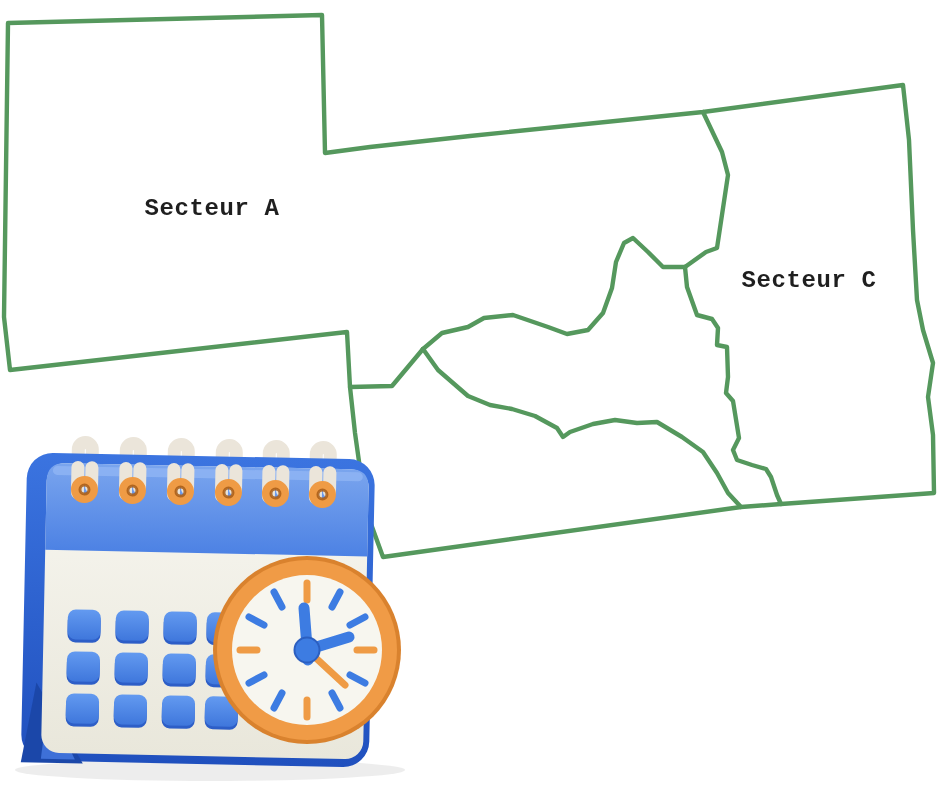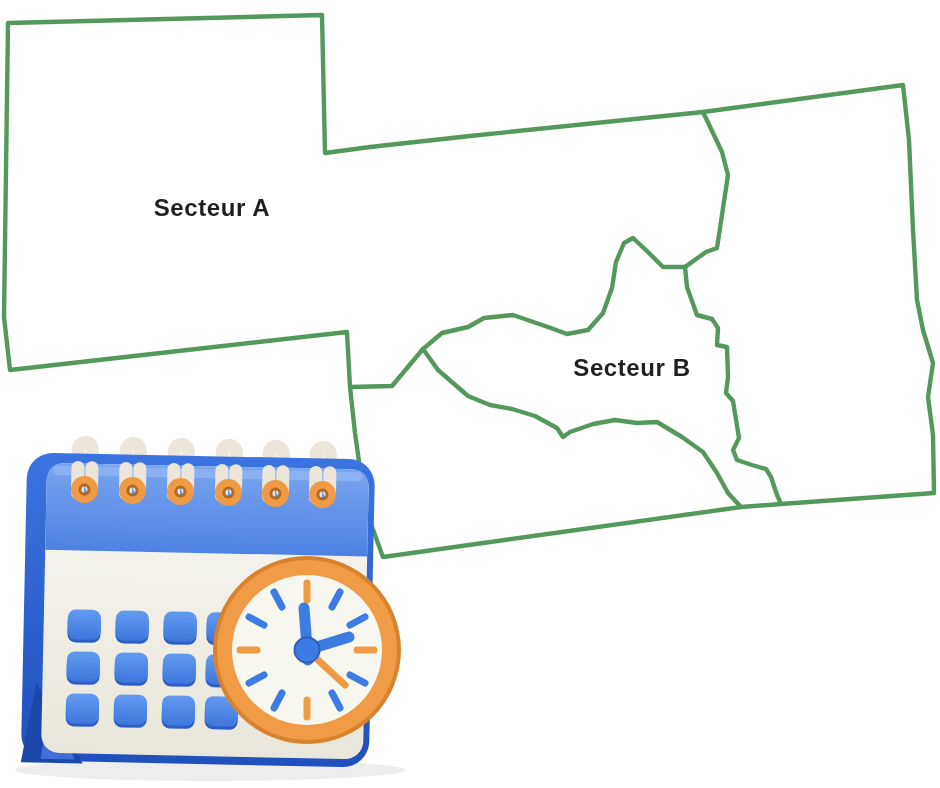--- a/index.html
+++ b/index.html
@@ -7,21 +7,21 @@
     position:relative;
     width:940px;height:788px;
     background:#ffffff;
     overflow:hidden;
     font-family:"Liberation Sans", sans-serif;
   }
   .canvas svg{position:absolute;left:0;top:0;}
   .sector-label{
     position:absolute;
     transform:translate(-50%,-50%);
-    font-family:Liberation Sans, sans-serif;
+    font-family:Liberation Mono, monospace;
     font-weight:700;
     font-size:24px;
     letter-spacing:0.6px;
     color:#1f1f1f;
     white-space:nowrap;
     user-select:none;
   }
 </style>
 </head>
 <body>
@@ -175,14 +175,14 @@
 
         <line x1="304" y1="647" x2="345" y2="685" stroke="#ef9b45" stroke-width="7" stroke-linecap="round"></line>
         <line x1="308" y1="660" x2="304" y2="608" stroke="#3d7ce2" stroke-width="11" stroke-linecap="round"></line>
         <line x1="300" y1="652" x2="349" y2="637" stroke="#3d7ce2" stroke-width="11" stroke-linecap="round"></line>
         <circle cx="307" cy="650" r="12.5" fill="#3d7ce2" stroke="#2c5fc0" stroke-width="2"></circle>
       </g>
     </g>
   </svg>
 
   <div class="sector-label" style="left:212px;top:208px">Secteur A</div>
-  <div class="sector-label" style="left:632px;top:368px">Secteur B</div>
+  <div class="sector-label" style="left:809px;top:280px">Secteur C</div>
 </div>
 
 </body></html>

